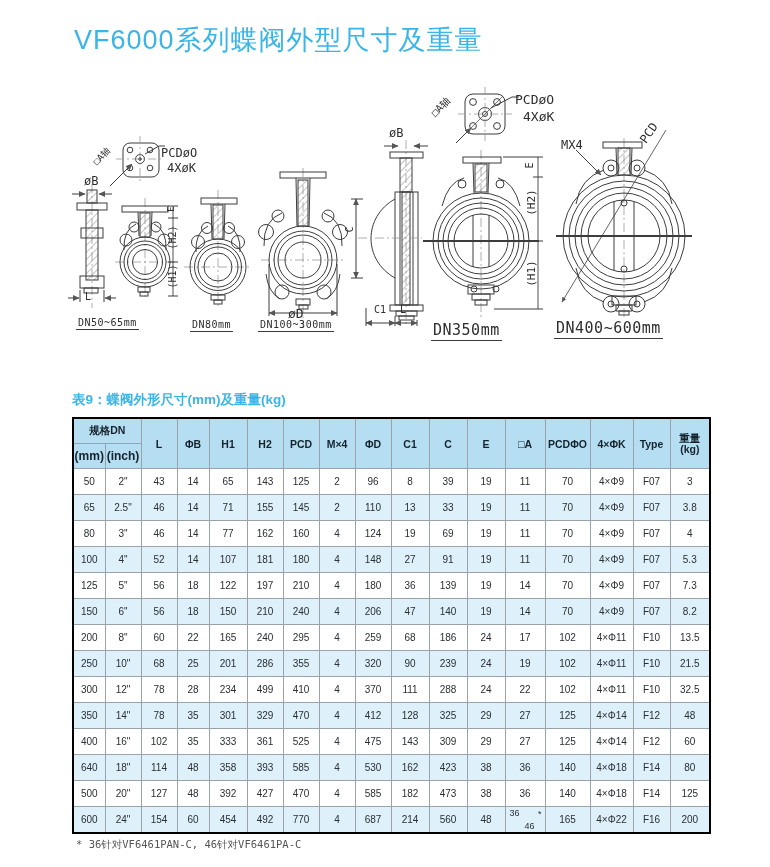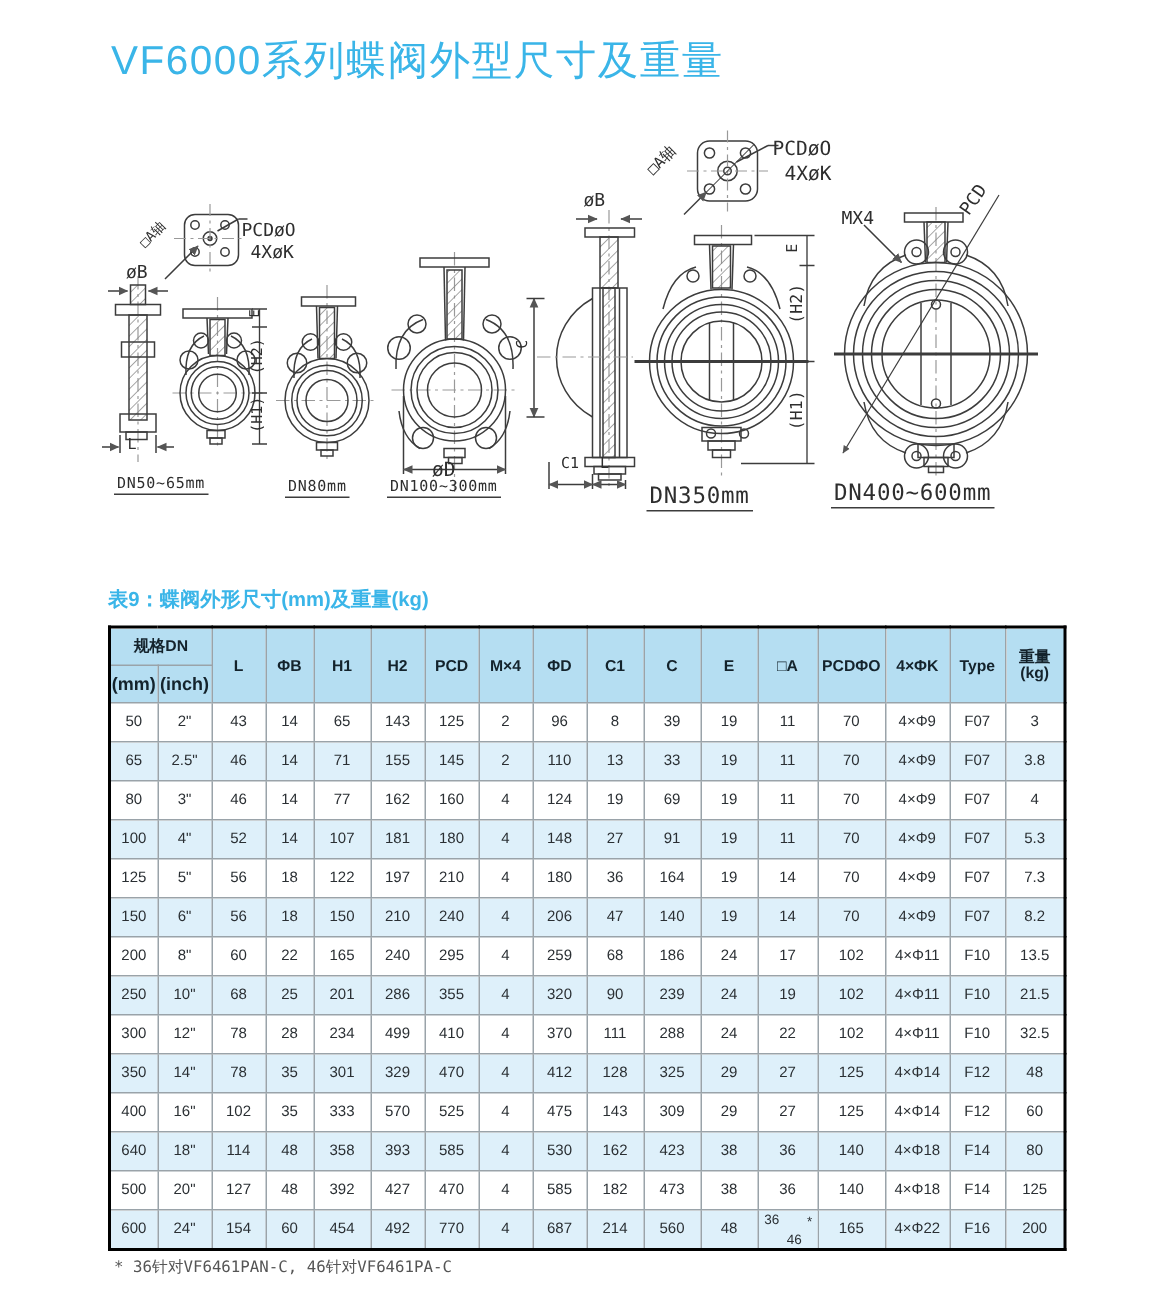--- a/index.html
+++ b/index.html
@@ -432,21 +432,21 @@
           <td>125</td>
           <td>5"</td>
           <td>56</td>
           <td>18</td>
           <td>122</td>
           <td>197</td>
           <td>210</td>
           <td>4</td>
           <td>180</td>
           <td>36</td>
-          <td>164</td>
+          <td>139</td>
           <td>19</td>
           <td>14</td>
           <td>70</td>
           <td>4×Φ9</td>
           <td>F07</td>
           <td>7.3</td>
         </tr>
         <tr class="alt">
           <td>150</td>
           <td>6"</td>
@@ -541,21 +541,21 @@
           <td>4×Φ14</td>
           <td>F12</td>
           <td>48</td>
         </tr>
         <tr>
           <td>400</td>
           <td>16"</td>
           <td>102</td>
           <td>35</td>
           <td>333</td>
-          <td>570</td>
+          <td>361</td>
           <td>525</td>
           <td>4</td>
           <td>475</td>
           <td>143</td>
           <td>309</td>
           <td>29</td>
           <td>27</td>
           <td>125</td>
           <td>4×Φ14</td>
           <td>F12</td>

